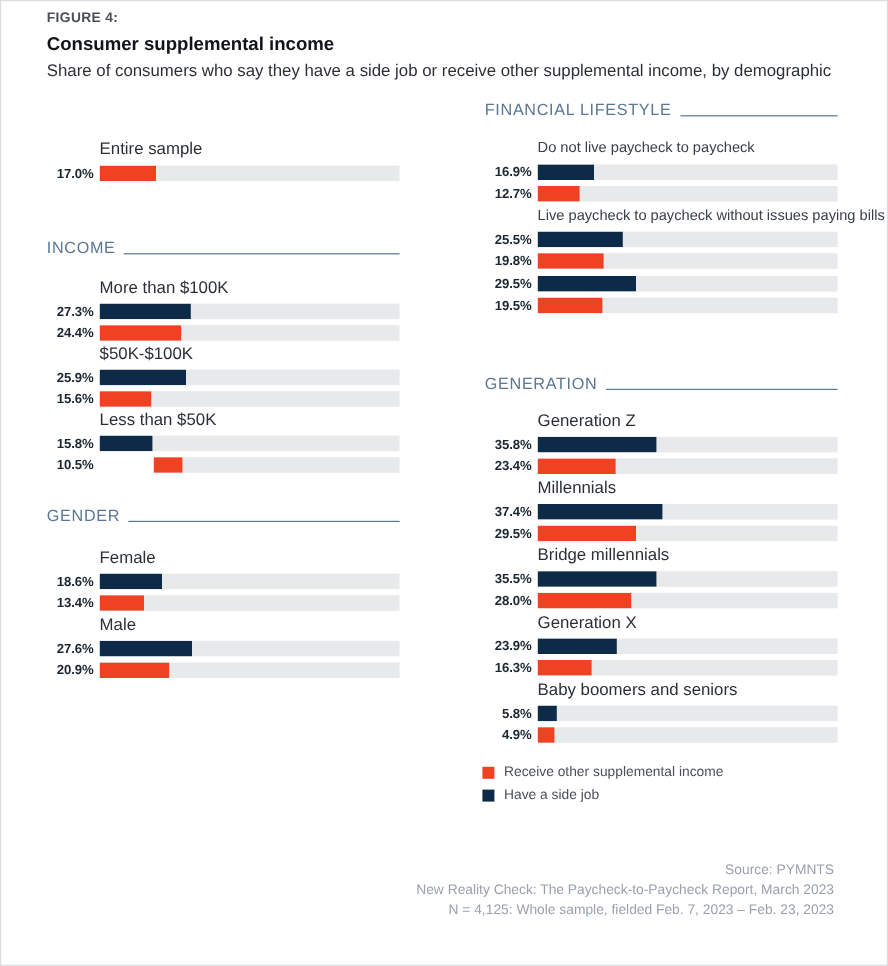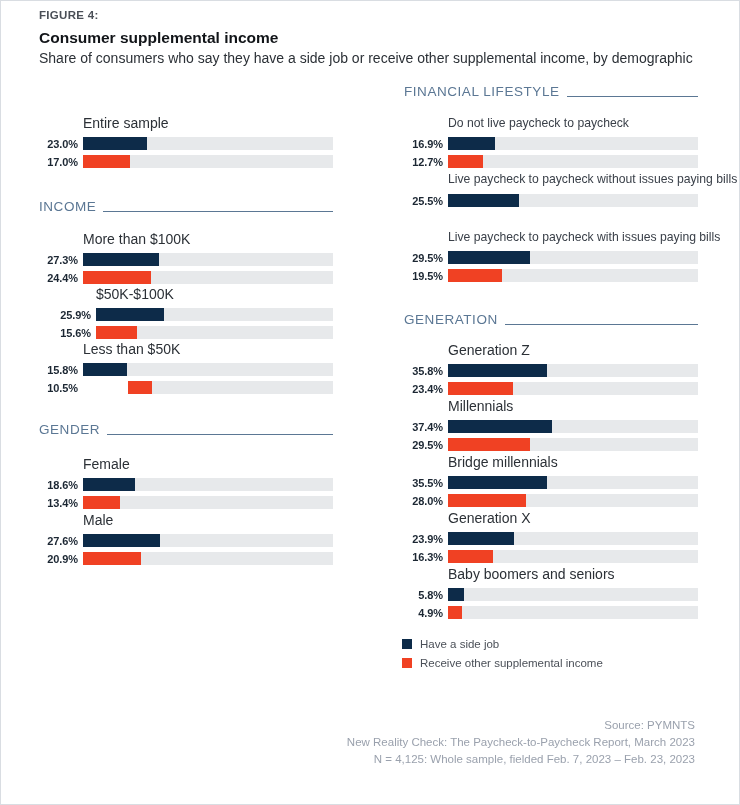--- a/index.html
+++ b/index.html
@@ -175,26 +175,20 @@
   <div class="inner">
 
     <div class="fig-label">FIGURE 4:</div>
     <div class="fig-title">Consumer supplemental income</div>
     <div class="fig-subtitle">Share of consumers who say they have a side job or receive other supplemental income, by demographic</div>
 
     <div class="col col-left" id="col-left">
         <div class="group" style="left: 0px; right: 38px; top: 114px;">
           <div class="group-label" style="margin-left: 82px;">Entire sample</div>
           <div class="barrow" style="margin-left: 38px;">
-            <div class="value">23.0%</div>
-            <div class="track">
-              <div class="fill s0" style="width: 25.5556%; background: rgb(13, 43, 73);"></div>
-            </div>
-          </div>
-          <div class="barrow" style="margin-left: 38px;">
             <div class="value">17.0%</div>
             <div class="track">
               <div class="fill s1" style="width: 18.8889%; background: rgb(240, 65, 35);"></div>
             </div>
           </div>
         </div>
         <div class="section-head" style="left: 38px; right: 38px; top: 198px;">
           <span>INCOME</span>
           <span class="rule"></span>
         </div>
@@ -206,21 +200,21 @@
               <div class="fill s0" style="width: 30.3333%; background: rgb(13, 43, 73);"></div>
             </div>
           </div>
           <div class="barrow" style="margin-left: 38px;">
             <div class="value">24.4%</div>
             <div class="track">
               <div class="fill s1" style="width: 27.1111%; background: rgb(240, 65, 35);"></div>
             </div>
           </div>
         </div>
-        <div class="group" style="left: 0px; right: 38px; top: 285px; padding-left: 13px;">
+        <div class="group" style="left: 0px; right: 38px; top: 285px;">
           <div class="group-label" style="margin-left: 82px;">$50K-$100K</div>
           <div class="barrow" style="margin-left: 38px;">
             <div class="value">25.9%</div>
             <div class="track">
               <div class="fill s0" style="width: 28.7778%; background: rgb(13, 43, 73);"></div>
             </div>
           </div>
           <div class="barrow" style="margin-left: 38px;">
             <div class="value">15.6%</div>
             <div class="track">
@@ -299,23 +293,28 @@
           </div>
         </div>
         <div class="group" style="left: 0px; right: 43px; top: 170px;">
           <div class="group-label small" style="margin-left: 85px;">Live paycheck to paycheck without issues paying bills</div>
           <div class="barrow" style="margin-left: 41px;">
             <div class="value">25.5%</div>
             <div class="track">
               <div class="fill s0" style="width: 28.3333%; background: rgb(13, 43, 73);"></div>
             </div>
           </div>
+          <div class="barrow" style="margin-left: 41px;">
+            <div class="value">19.8%</div>
+            <div class="track">
+              <div class="fill s1" style="width: 22%; background: rgb(240, 65, 35);"></div>
+            </div>
+          </div>
         </div>
         <div class="group" style="left: 0px; right: 43px; top: 228px;">
-          <div class="group-label small" style="margin-left: 85px;">Live paycheck to paycheck with issues paying bills</div>
           <div class="barrow" style="margin-left: 41px;">
             <div class="value">29.5%</div>
             <div class="track">
               <div class="fill s0" style="width: 32.7778%; background: rgb(13, 43, 73);"></div>
             </div>
           </div>
           <div class="barrow" style="margin-left: 41px;">
             <div class="value">19.5%</div>
             <div class="track">
               <div class="fill s1" style="width: 21.6667%; background: rgb(240, 65, 35);"></div>
@@ -398,26 +397,26 @@
             <div class="value">4.9%</div>
             <div class="track">
               <div class="fill s1" style="width: 5.44444%; background: rgb(240, 65, 35);"></div>
             </div>
           </div>
         </div>
       </div>
 
     <div class="legend" id="legend">
         <div class="legend-item">
+          <span class="swatch s1" style="background: rgb(240, 65, 35);"></span>
+          <span class="legend-label">Receive other supplemental income</span>
+        </div>
+        <div class="legend-item">
           <span class="swatch s0" style="background: rgb(13, 43, 73);"></span>
           <span class="legend-label">Have a side job</span>
-        </div>
-        <div class="legend-item">
-          <span class="swatch s1" style="background: rgb(240, 65, 35);"></span>
-          <span class="legend-label">Receive other supplemental income</span>
         </div>
       </div>
 
     <div class="footer" id="footer">
         <div>Source: PYMNTS</div>
         <div>New Reality Check: The Paycheck-to-Paycheck Report, March 2023</div>
         <div>N = 4,125: Whole sample, fielded Feb. 7, 2023 – Feb. 23, 2023</div>
       </div>
 
   </div>

